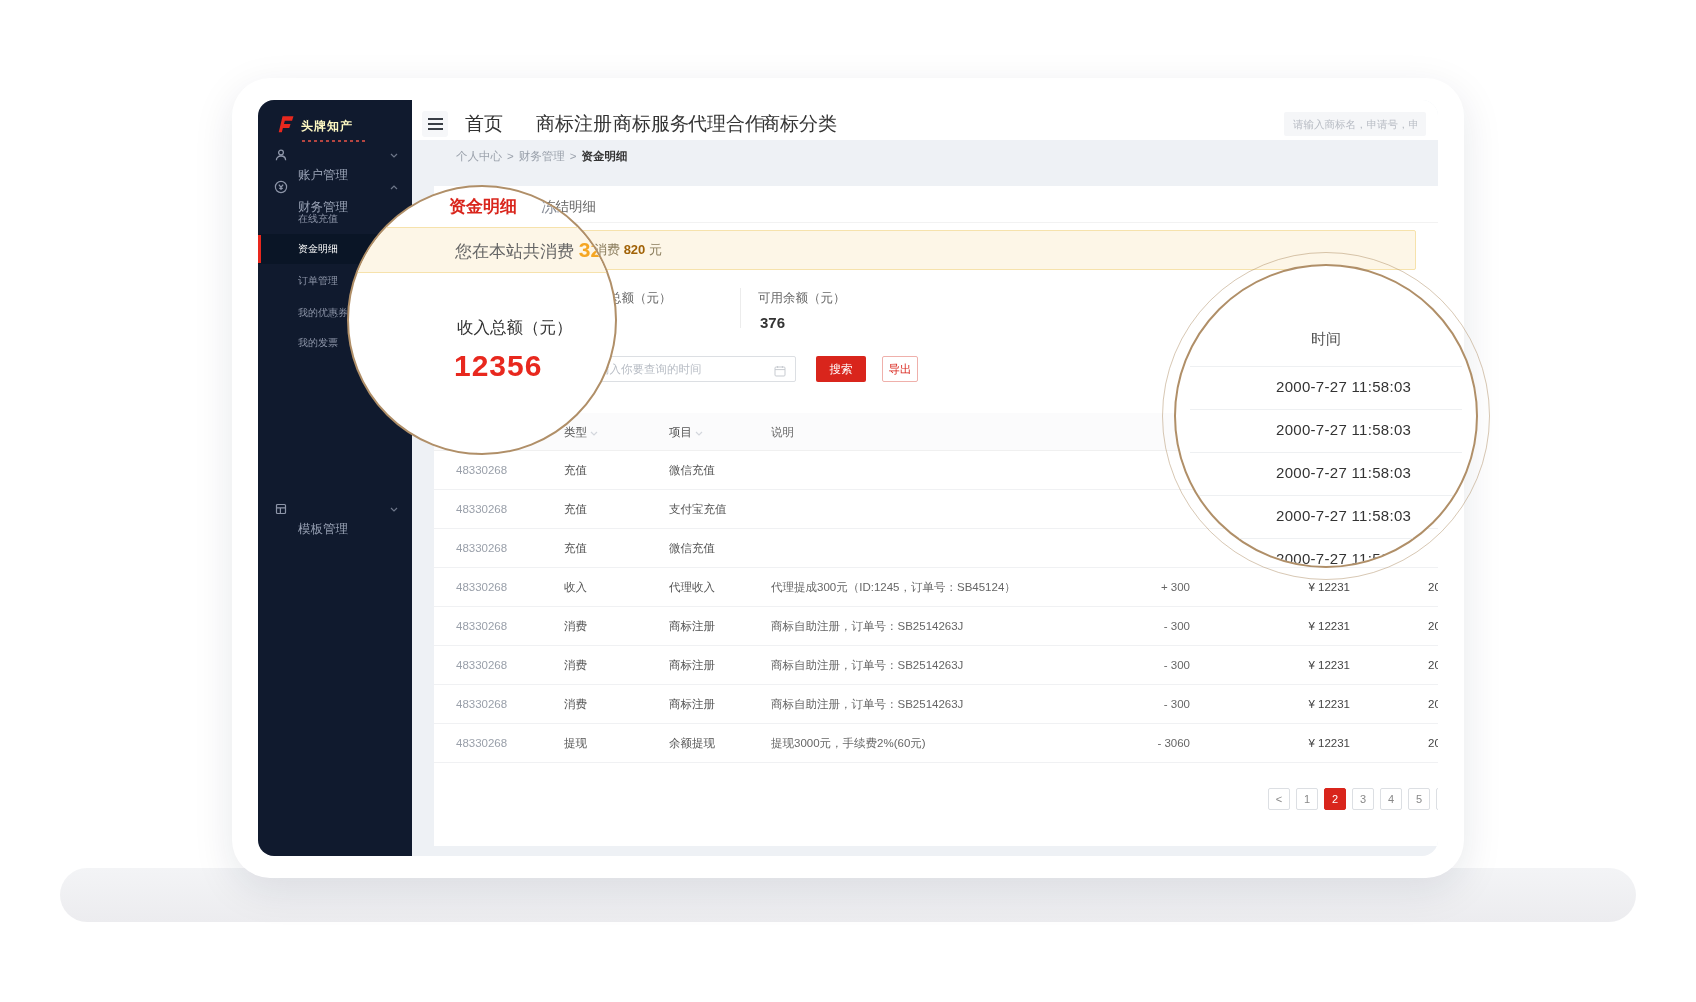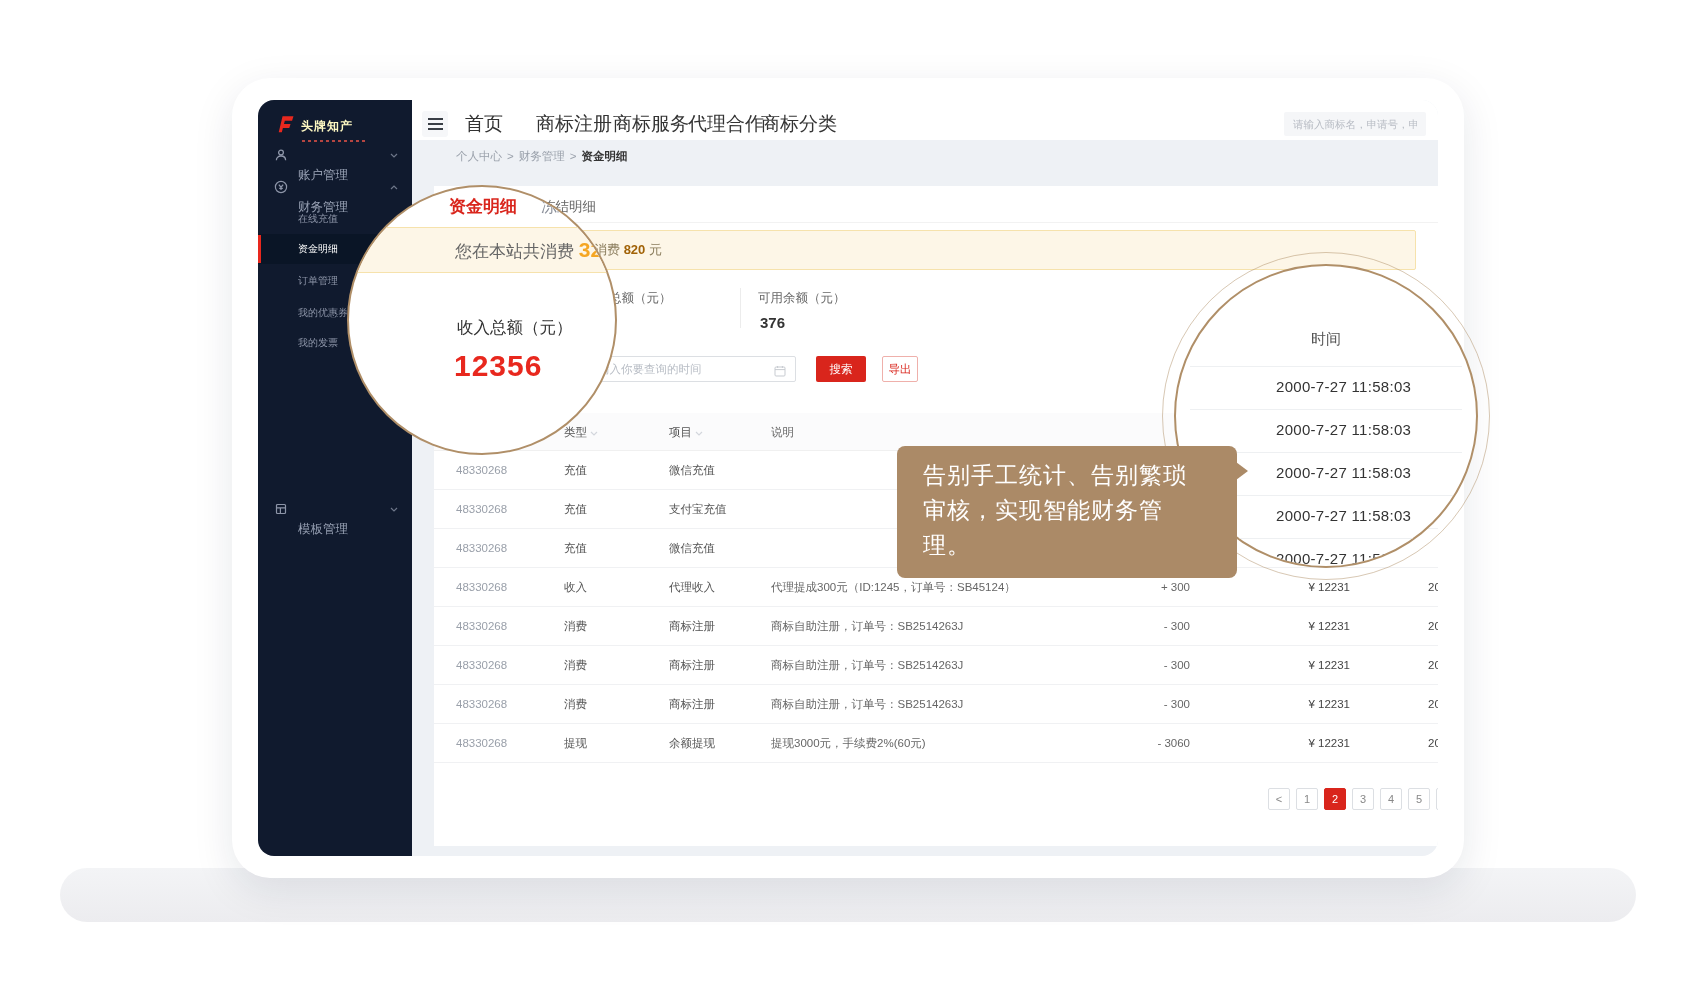--- a/index.html
+++ b/index.html
@@ -366,20 +366,14 @@
     <span class="m-time" style="top:155px;">2000-7-27  11:58:03</span>
     <div class="m-line" style="top:186px;"></div>
     <span class="m-time" style="top:198px;">2000-7-27  11:58:03</span>
     <div class="m-line" style="top:229px;"></div>
     <span class="m-time" style="top:241px;">2000-7-27  11:58:03</span>
     <div class="m-line" style="top:272px;"></div>
     <span class="m-time" style="top:284px;">2000-7-27  11:58:03</span>
   </div>
 
 
-  <div class="callout callout-right">
-    <div>告别手工统计、告别繁琐</div>
-    <div>审核，实现智能财务管</div>
-    <div>理。</div>
-    <span class="arrow"></span>
-  </div>
 
 </div>
 
 </body></html>

